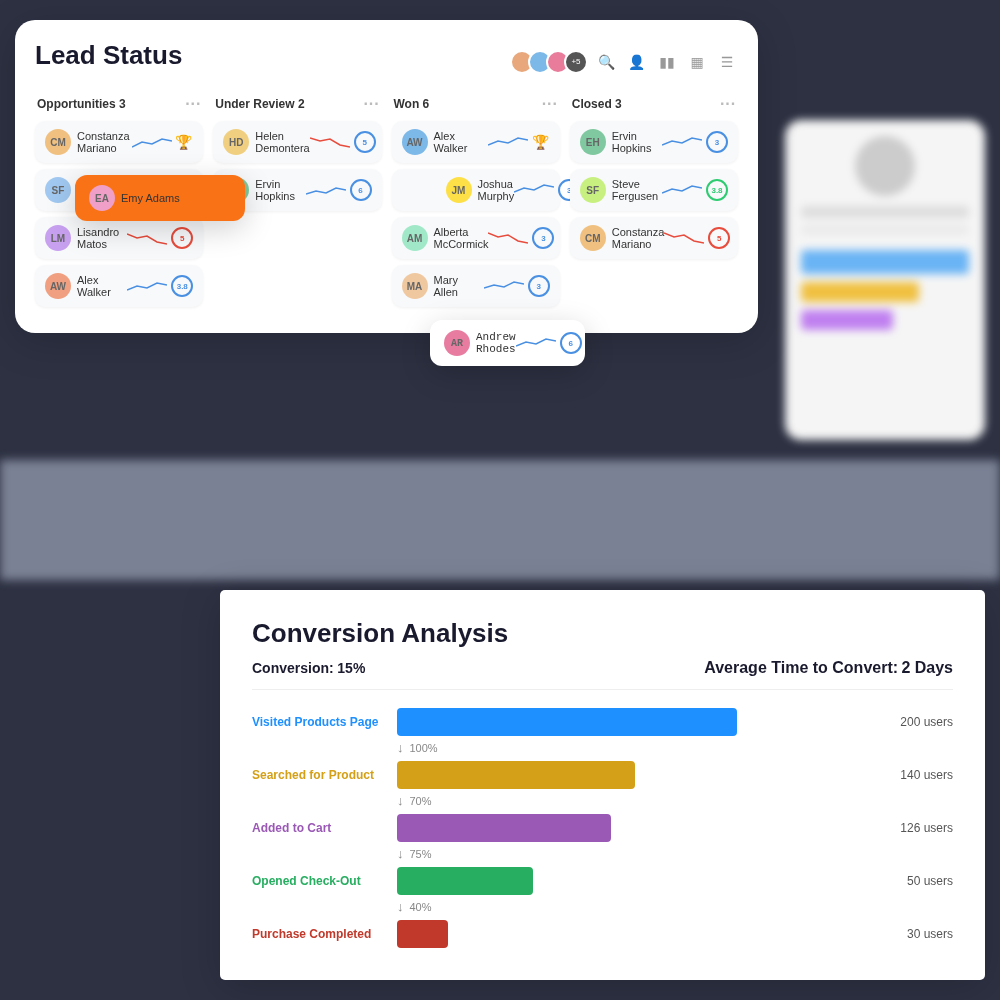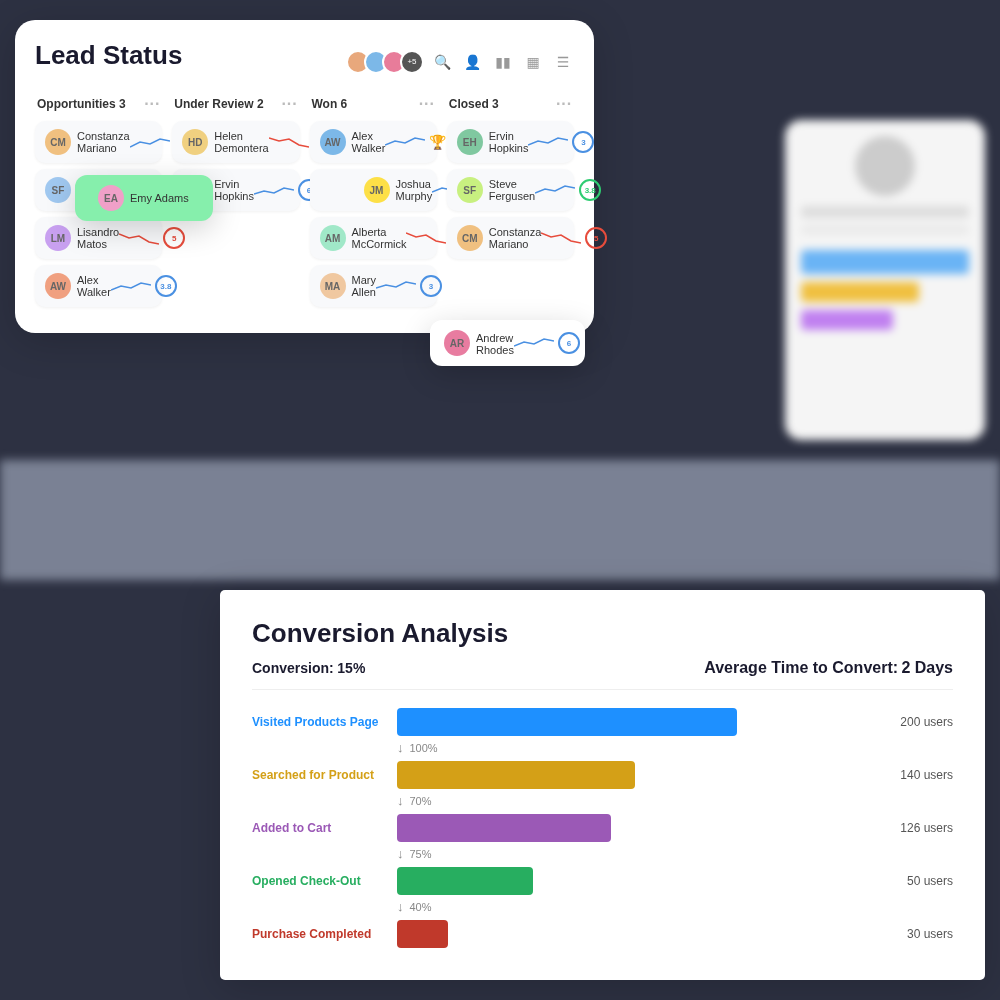--- a/index.html
+++ b/index.html
@@ -10,21 +10,21 @@
       height: 1000px;
       overflow: hidden;
       position: relative;
     }
 
     
     .lead-status-card {
       position: absolute;
       top: 20px;
       left: 15px;
-      width: 579px;
+      width: 743px;
       background: #fff;
       border-radius: 20px;
       padding: 20px;
       box-shadow: 0 8px 40px rgba(0,0,0,0.18);
       z-index: 10;
     }
     .lead-status-title {
       font-size: 26px;
       font-weight: 700;
       color: #1a1a2e;
@@ -144,26 +144,26 @@
     .score-blue { border-color: #4a90e2; color: #4a90e2; }
     .score-red { border-color: #e74c3c; color: #e74c3c; }
     .score-green { border-color: #2ecc71; color: #2ecc71; }
     .trophy-icon { font-size: 14px; }
 
     
     .popup-card {
       position: absolute;
       top: 175px;
       left: 75px;
-      background: #86efac;
+      background: #f97316;
       border-radius: 12px;
-      padding: 10px 23px;
+      padding: 10px 14px;
       box-shadow: 0 8px 30px rgba(0,0,0,0.18);
       z-index: 20;
-      width: 138px;
+      width: 170px;
     }
 
     
     .right-card {
       position: absolute;
       top: 120px;
       right: 15px;
       width: 200px;
       height: 320px;
       background: #f5f5f5;
@@ -464,21 +464,21 @@
             </svg>
           <div class="score-badge score-red">5</div>
         </div>
       </div>
     </div>
   </div>
 </div>
 
 <div style="position:absolute; top:320px; left:430px; background:#fff; border-radius:12px; padding:10px 14px; box-shadow:0 8px 30px rgba(0,0,0,0.18); z-index:20; width:155px;">
   <div style="display:flex; align-items:center; justify-content:space-between;">
-    <div style="display:flex; align-items:flex-end; gap:6px;">
+    <div style="display:flex; align-items:center; gap:6px;font-family:Liberation Mono, monospace;">
       <div class="kanban-avatar" style="background:#e87ca0;">AR</div>
       <span class="kanban-name">Andrew Rhodes</span>
     </div>
     <div style="display:flex; align-items:center; gap:4px;">
       <svg class="mini-chart" viewBox="0 0 40 20">
           <polyline points="0,13 10,9 20,11 30,6 40,8" fill="none" stroke="#4a90e2" stroke-width="1.5"></polyline>
         </svg>
       <div class="score-badge score-blue">6</div>
     </div>
   </div>

